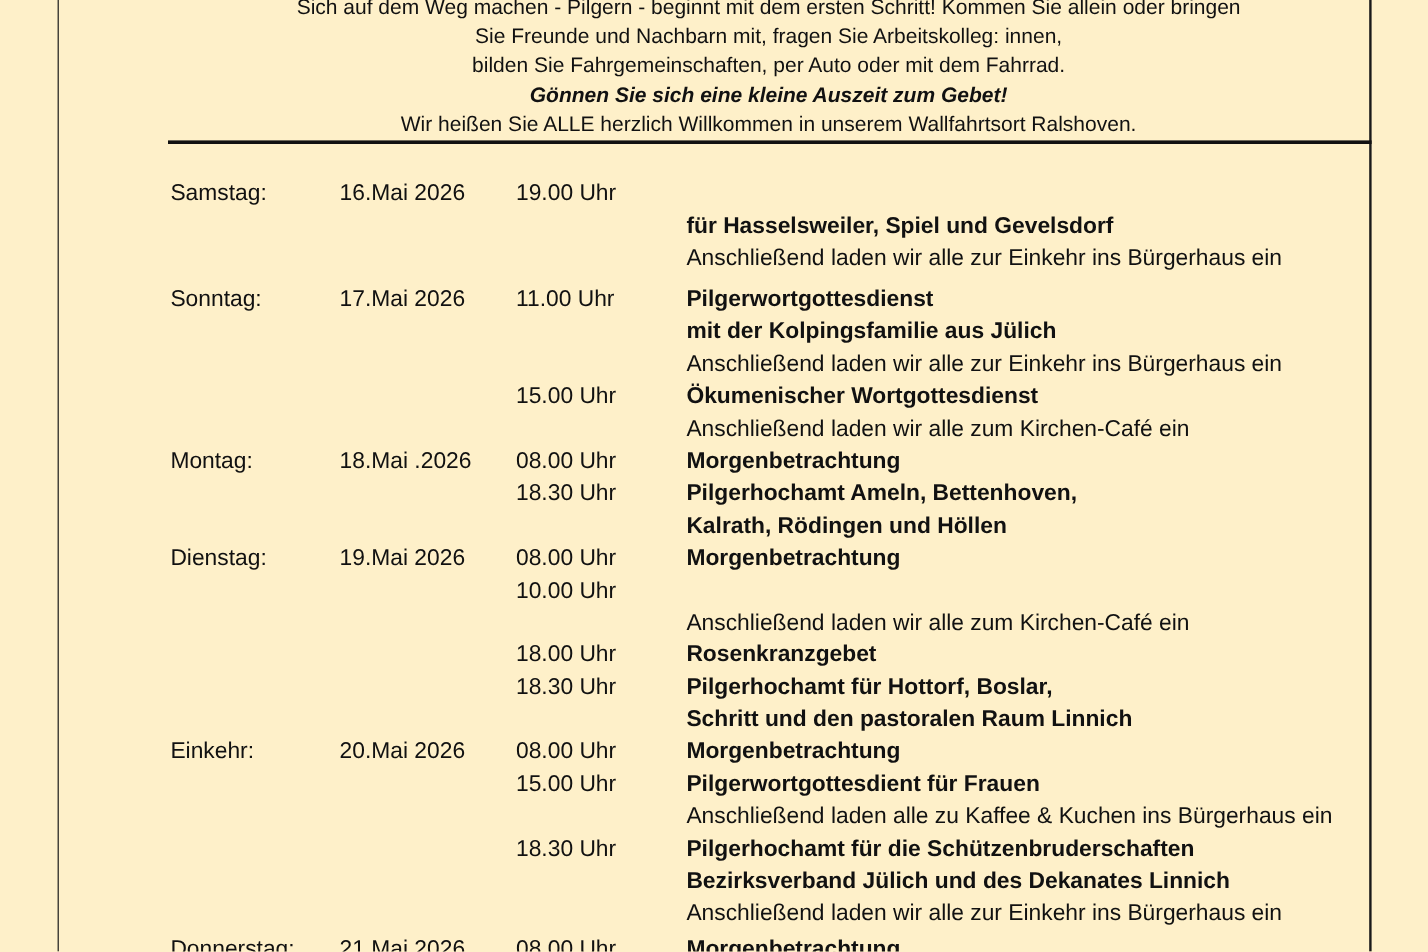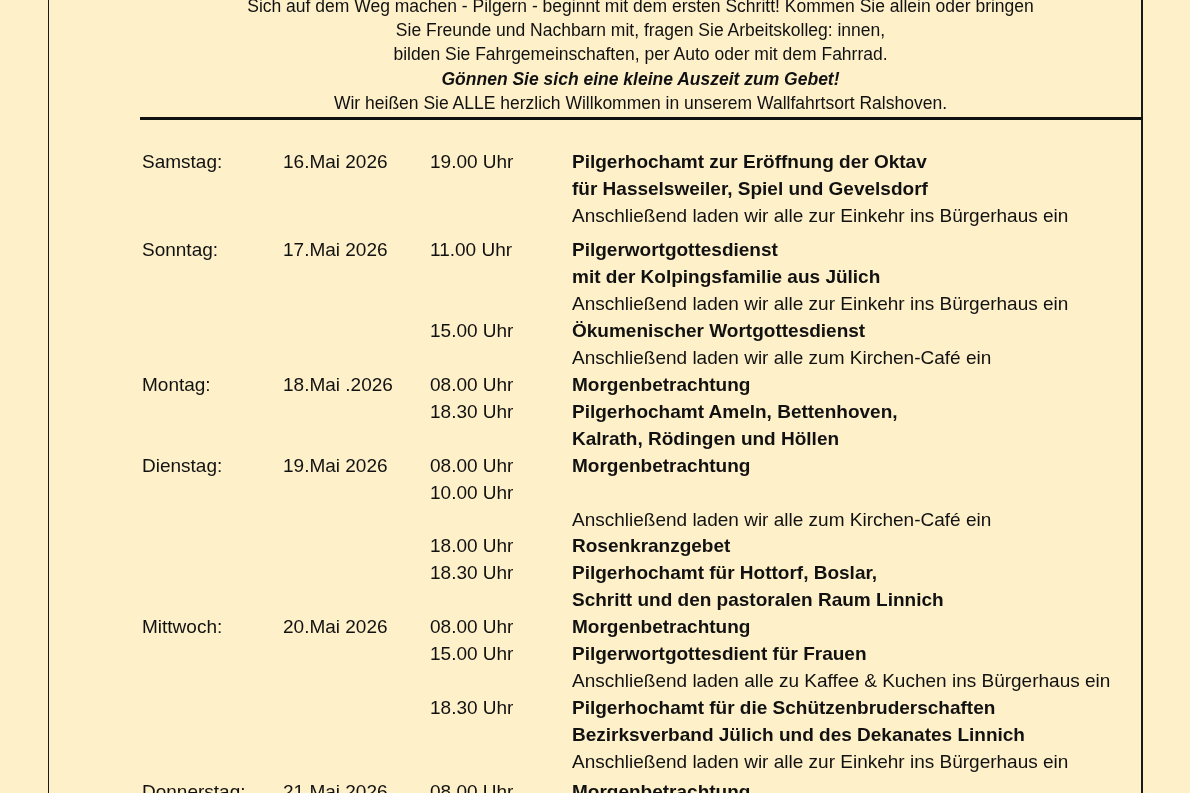--- a/index.html
+++ b/index.html
@@ -81,21 +81,20 @@
   <div class="line">Wir heißen Sie ALLE herzlich Willkommen in unserem Wallfahrtsort Ralshoven.</div>
 </div>
 
 <div class="hrule"></div>
 
 <div id="schedule">
     <div class="row" style="top: 148px; left: 0px; width: 1190px;">
       <span class="cell c-day">Samstag:</span>
       <span class="cell c-date">16.Mai 2026</span>
       <span class="cell c-time">19.00 Uhr</span>
-      <span class="cell c-desc bold">Pilgerhochamt zur Eröffnung der Oktav</span>
     </div>
     <div class="row" style="top: 175px; left: 0px; width: 1190px;">
       <span class="cell c-day"></span>
       <span class="cell c-date"></span>
       <span class="cell c-time"></span>
       <span class="cell c-desc bold">für Hasselsweiler, Spiel und Gevelsdorf</span>
     </div>
     <div class="row" style="top: 202px; left: 0px; width: 1190px;">
       <span class="cell c-day"></span>
       <span class="cell c-date"></span>
@@ -179,21 +178,21 @@
       <span class="cell c-time">18.30 Uhr</span>
       <span class="cell c-desc bold">Pilgerhochamt für Hottorf, Boslar,</span>
     </div>
     <div class="row" style="top: 586px; left: 0px; width: 1190px;">
       <span class="cell c-day"></span>
       <span class="cell c-date"></span>
       <span class="cell c-time"></span>
       <span class="cell c-desc bold">Schritt und den pastoralen Raum Linnich</span>
     </div>
     <div class="row" style="top: 613px; left: 0px; width: 1190px;">
-      <span class="cell c-day">Mittwoch:</span>
+      <span class="cell c-day">Einkehr:</span>
       <span class="cell c-date">20.Mai 2026</span>
       <span class="cell c-time">08.00 Uhr</span>
       <span class="cell c-desc bold">Morgenbetrachtung</span>
     </div>
     <div class="row" style="top: 640px; left: 0px; width: 1190px;">
       <span class="cell c-day"></span>
       <span class="cell c-date"></span>
       <span class="cell c-time">15.00 Uhr</span>
       <span class="cell c-desc bold">Pilgerwortgottesdient für Frauen</span>
     </div>

